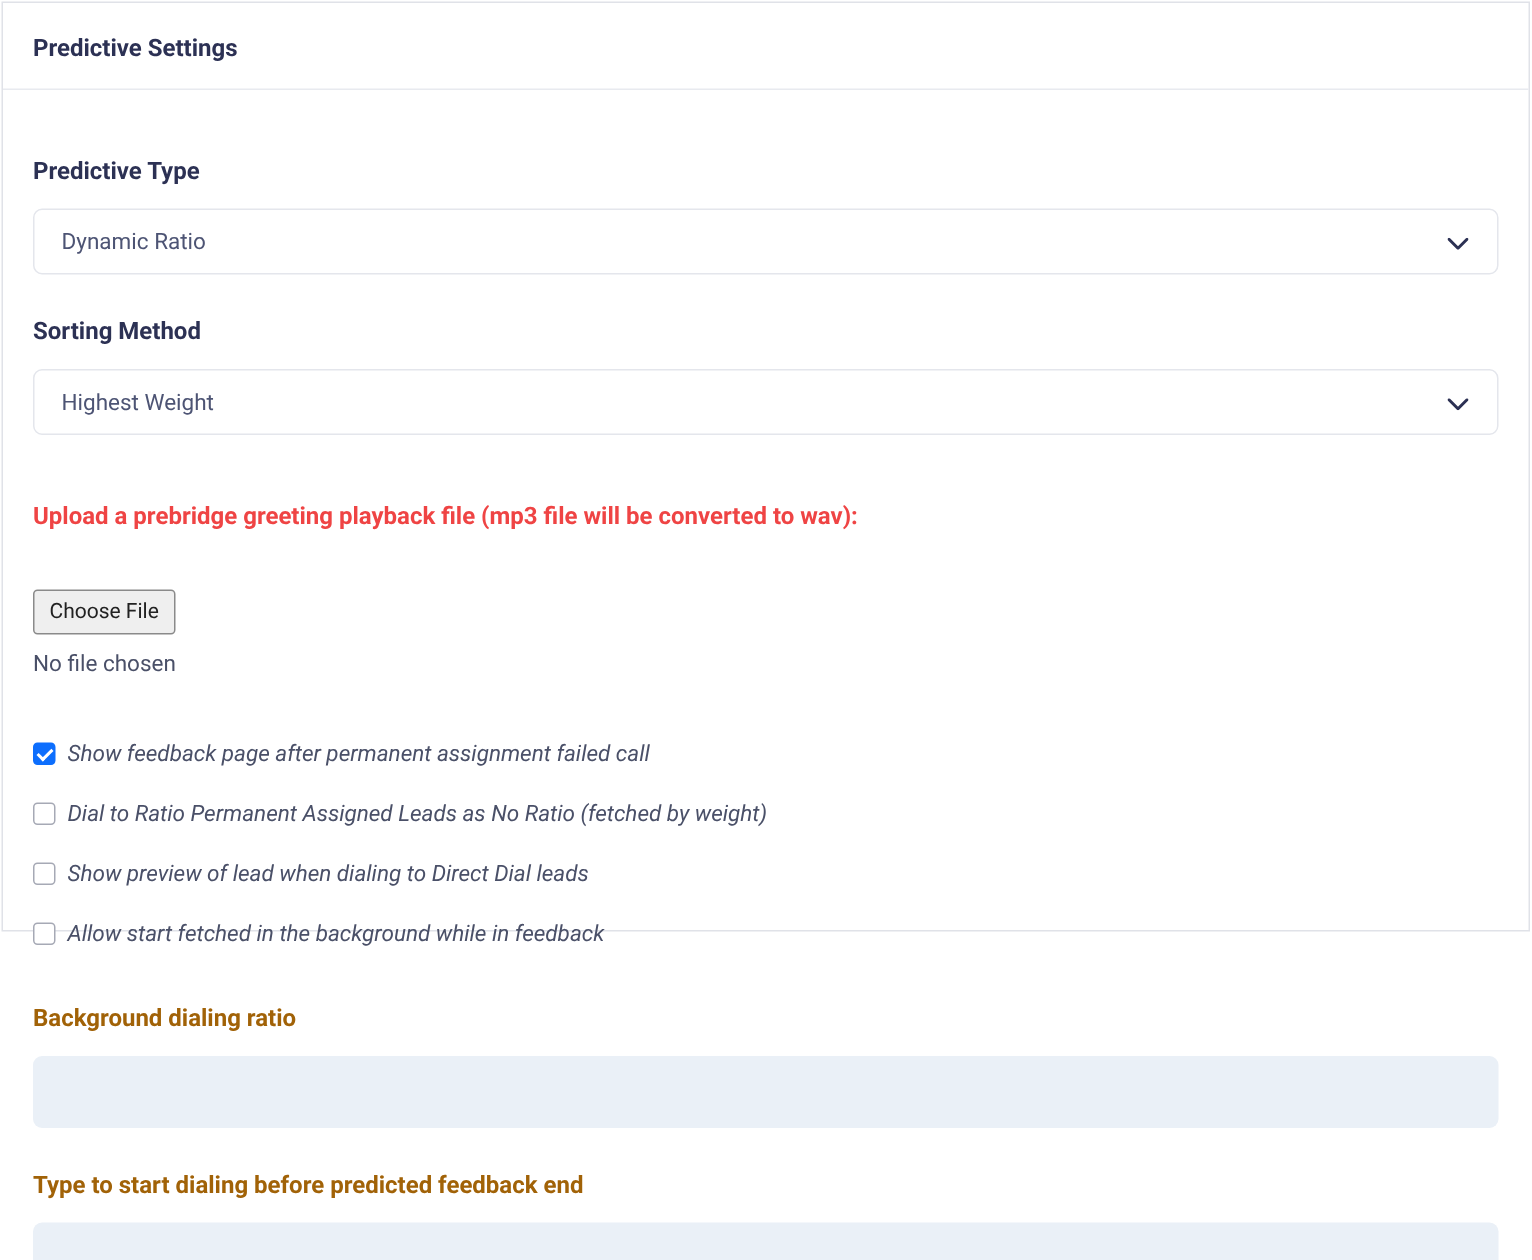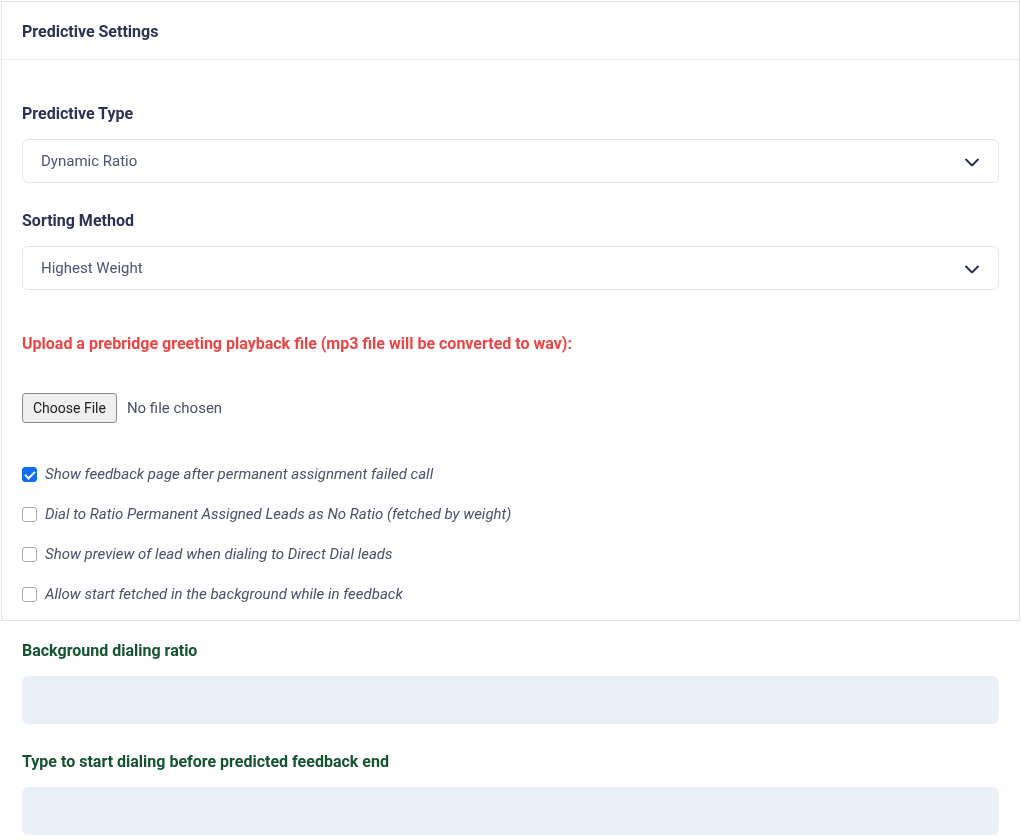--- a/index.html
+++ b/index.html
@@ -72,22 +72,23 @@
     }
     .upload-label {
       font-size: 16px;
       font-weight: 700;
       color: #ef4444;
       margin-bottom: 40px;
       display: block;
     }
     .file-row {
       display: flex;
-      align-items: center;
+      align-items: flex-start;
       gap: 10px;
+      flex-direction: column;
     }
     .file-button {
       background: #efefef;
       border: 1px solid #8a8a8a;
       border-radius: 3px;
       padding: 6px 10px;
       font-size: 14px;
       color: #222;
       cursor: pointer;
       font-family: inherit;
@@ -152,21 +153,21 @@
       color: #4d5474;
       font-family: inherit;
       height: 48px;
     }
     .input-group {
       margin-bottom: 28px;
     }
     .input-label {
       font-size: 16px;
       font-weight: 700;
-      color: #14532d;
+      color: #a16207;
       margin-bottom: 16px;
       display: block;
     }
   </style>
 </head>
 <body>
 
 <div class="panel">
   <div class="panel-header">
     <div class="panel-title">Predictive Settings</div>

